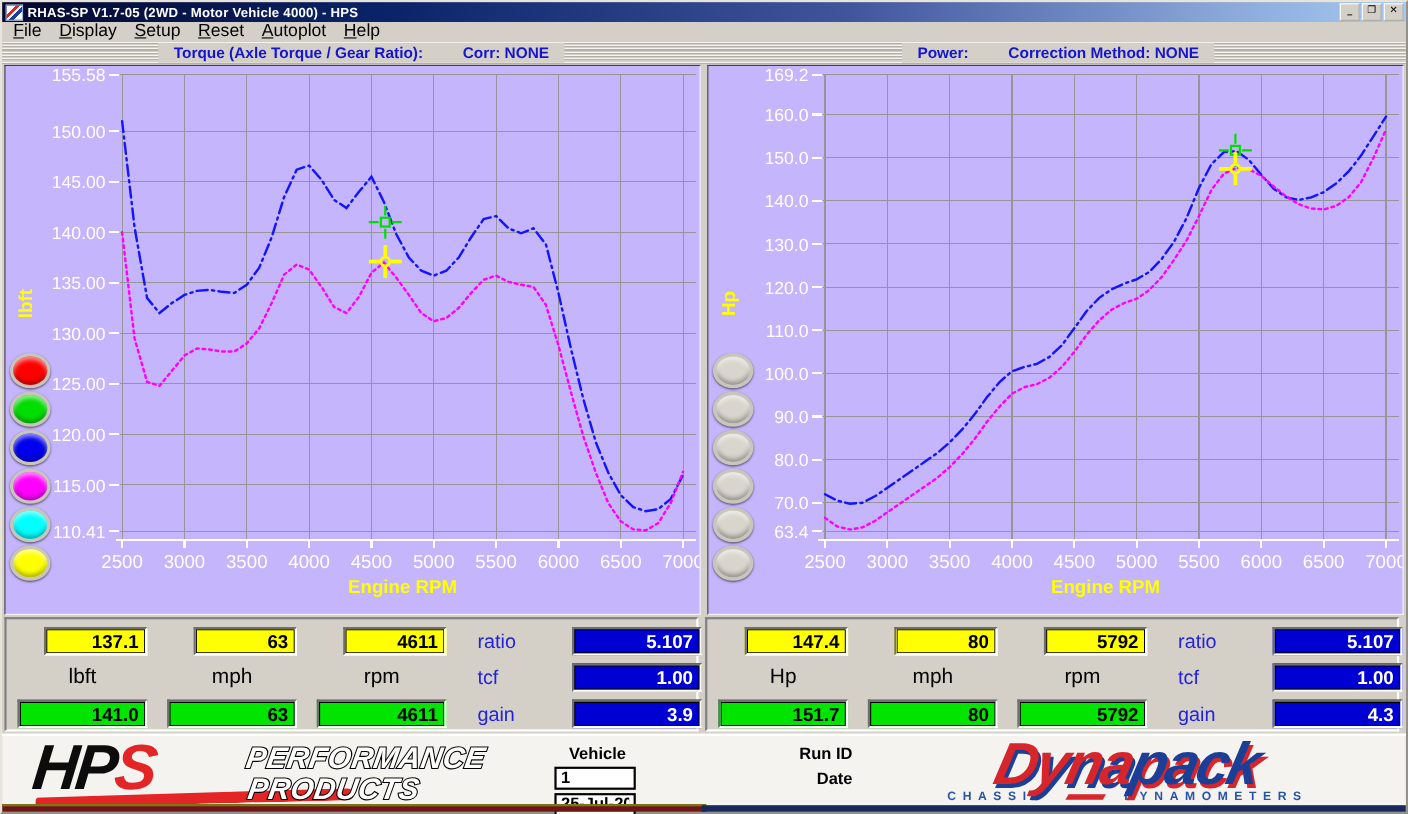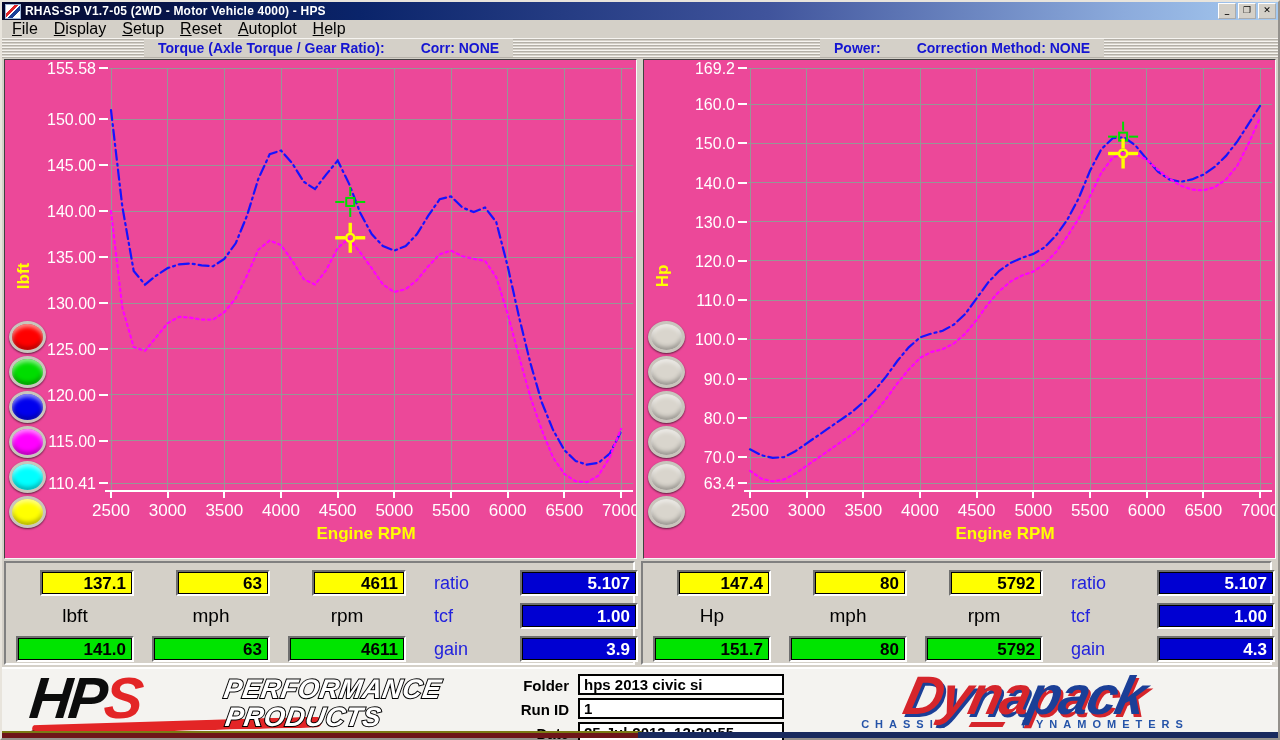--- a/index.html
+++ b/index.html
@@ -21,21 +21,21 @@
 
   
   .header-strip{height:21px;flex:0 0 21px;position:relative;background:#d4d0c8;
     background-image:repeating-linear-gradient(180deg,#f6f4f0 0 1px,#b4b0a8 1px 2px,#d4d0c8 2px 3px);}
   .header-chip{position:absolute;top:1px;height:17px;background:#d4d0c8;padding:1px 14px 0 14px;font-weight:bold;font-size:14px;color:#1414d2;display:flex;gap:36px;white-space:nowrap;}
   .chip-left{left:142px;}
   .chip-right{left:818px;}
 
   
   .charts-row{height:500px;flex:0 0 500px;display:flex;gap:6px;padding:0 2px;background:#d4d0c8;}
-  .chart-panel{width:633px;height:498px;background:#ec4899;position:relative;border:1px solid;border-color:#404040 #f8f8f8 #f8f8f8 #404040;}
+  .chart-panel{width:633px;height:498px;background:#c4b5fd;position:relative;border:1px solid;border-color:#404040 #f8f8f8 #f8f8f8 #404040;}
   .chart-svg{position:absolute;left:0;top:0;}
   .chart-svg text{font-family:"Liberation Sans",sans-serif;}
   .plot-btn{position:absolute;left:4px;width:31px;height:26px;border-radius:50%;border:3px solid #c9c5bd;box-shadow:0 1px 2px rgba(0,0,0,.6), inset 0 3px 4px rgba(255,255,255,.55), inset 0 -3px 4px rgba(0,0,0,.30);}
 
   
   .readouts-row{height:104px;flex:0 0 104px;display:flex;gap:6px;padding:2px;background:#d4d0c8;}
   .readout-panel{width:631px;box-sizing:border-box;background:#d4d0c8;border:2px solid;border-color:#808080 #ffffff #ffffff #808080;padding:7px 0 0 10px;display:grid;grid-template-columns:118px 118px 118px 78px 118px;grid-auto-rows:26px;column-gap:18px;row-gap:7px;}
   .vbox{box-sizing:border-box;border:2px solid;border-color:#6f6f6f #ffffff #ffffff #6f6f6f;box-shadow:inset 0 0 0 1px #000;font-size:17px;font-weight:bold;text-align:right;padding:2px 6px 0 2px;color:#000;line-height:19px;}
   .ybox{background:#ffff00;margin-left:24px;}
   .gbox{background:#00e400;}
@@ -351,22 +351,21 @@
       <div class="hps-word"><span class="hps-hp">HP</span><span class="hps-s">S</span></div>
       <div class="hps-swoosh"></div>
       <div class="hps-reg">®</div>
       <div class="pp-lines">
         <div>PERFORMANCE</div>
         <div class="pp-line2">PRODUCTS</div>
       </div>
     </div>
 
     <div class="fields">
-      <div class="field-label">Folder</div>
-      <input class="field-input" type="text" value="hps 2013 civic si" style="">
+      <div class="field-label">Vehicle</div>
       <div class="field-label">Run ID</div>
       <input class="field-input" type="text" value="1" style="">
       <div class="field-label">Date</div>
       <input class="field-input" type="text" value="25-Jul-2013  12:29:55" style="">
     </div>
 
     <div class="dynapack">
       <div class="dyna-word"><span class="dyna-w1">Dyna</span><span class="dyna-w2">pack</span></div>
       <div class="dyna-sub">
         <span class="t">CHASSIS</span>

